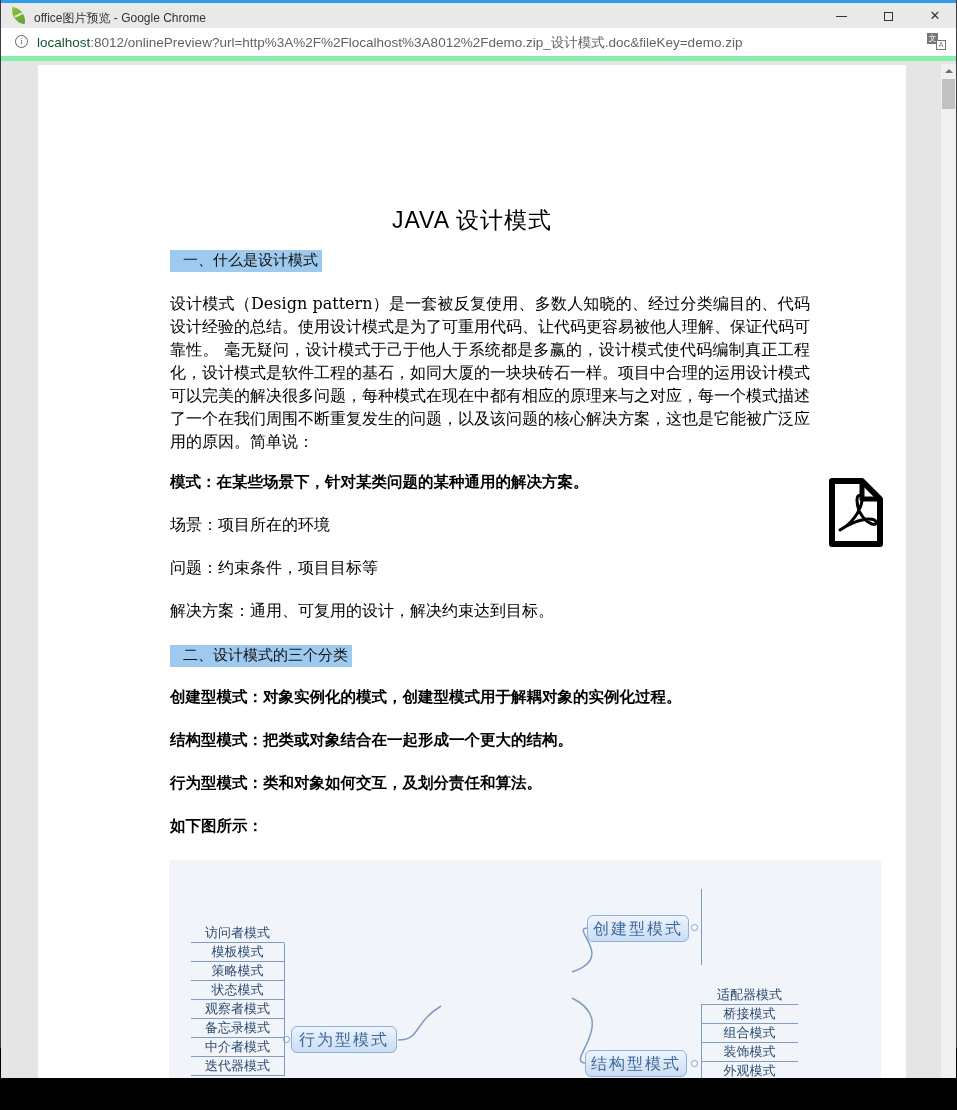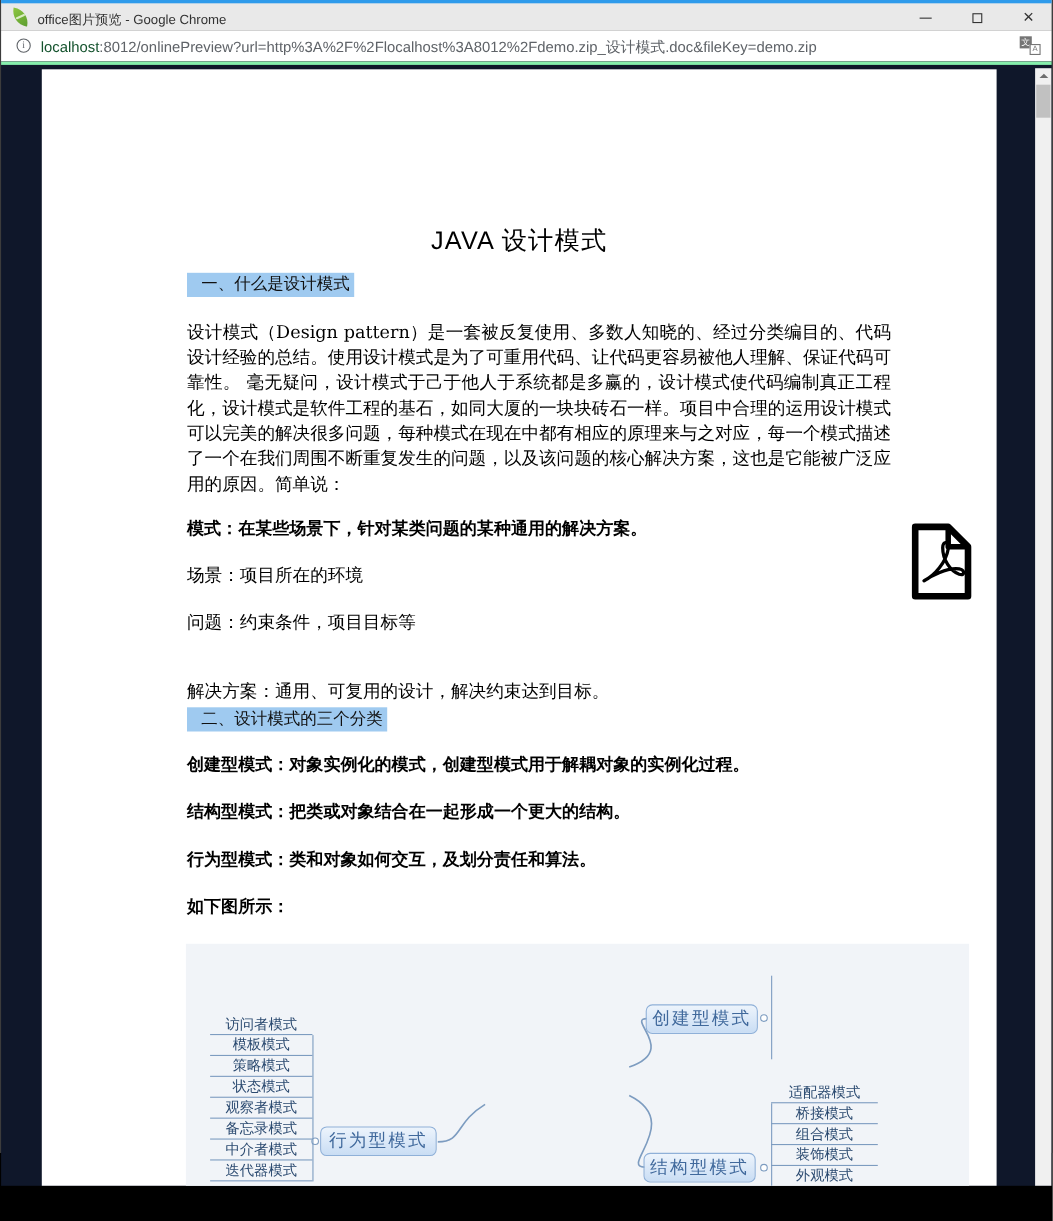--- a/index.html
+++ b/index.html
@@ -32,21 +32,21 @@
               width:880px; overflow:hidden; }
   .url-host { color:#14532d; }
   .tr-icon { position:absolute; left:926px; top:5px; width:19px; height:17px; }
   .tr-back { position:absolute; left:0; top:0; width:11px; height:11px; background:#757575;
              color:#fff; font-size:8px; line-height:11px; text-align:center; }
   .tr-front{ position:absolute; right:0; bottom:0; width:10px; height:10px; background:#fff;
              border:1.5px solid #757575; color:#757575; font-size:7px; line-height:7px; text-align:center; }
 
   
   .content { position:absolute; left:0; top:56px; width:955px; height:1022px;
-             background:#0f172a; border-top:3px solid #86efac; overflow:hidden; }
+             background:#e5e5e5; border-top:5px solid #86efac; overflow:hidden; }
   .page { position:absolute; left:37px; top:4px; width:868px; height:1100px; background:#fff; }
 
   .scrollbar { position:absolute; left:940px; top:3px; width:15px; height:1019px; background:#f0f0f0; }
   .sb-up { position:absolute; left:0; top:0; width:15px; height:14px; }
   .sb-up::after{ content:""; position:absolute; left:4px; top:5px;
                  border-left:4px solid transparent; border-right:4px solid transparent;
                  border-bottom:4px solid #6e6e6e; }
   .sb-thumb { position:absolute; left:1px; top:15px; width:13px; height:30px; background:#c1c1c1; }
 
   
@@ -55,21 +55,21 @@
   .h-block { position:absolute; left:132px; font-size:15px; color:#111;
              background:#9fcaf0; padding:1px 4px 2px 13px; }
   .h1 { top:185px; } .h2 { top:580px; }
   .para { position:absolute; left:132px; width:640px; font-size:16px; line-height:23px;
           color:#000; text-align:justify; font-family:"DejaVu Serif","Liberation Serif",serif; }
   .p1 { top:227px; }
   .line { position:absolute; left:132px; font-size:16px; color:#000;
           font-family:"DejaVu Serif","Liberation Serif",serif; }
   .bold { position:absolute; left:132px; font-size:15.5px; color:#000; font-weight:700;
           font-family:"Liberation Sans",sans-serif; }
-  .b-pattern { top:407px; } .l-scene { top:450px; } .l-problem { top:493px; } .l-solution { top:536px;margin-top:20px; }
+  .b-pattern { top:407px; } .l-scene { top:450px; } .l-problem { top:493px; } .l-solution { top:536px; }
   .b-creational { top:622px; } .b-structural { top:665px; } .b-behavioral { top:708px; }
   .b-figure { top:751px; }
 
   .pdf-float { position:absolute; left:785px; top:409px; width:66px; height:77px; cursor:pointer; }
 
   
   .mindmap { position:absolute; left:131px; top:795px; width:712px; height:290px;
              background:#f1f4f8; overflow:hidden; }
   .mm-svg { position:absolute; left:0; top:0; }
   .mm-center { position:absolute; left:263px; top:103px; width:145px; height:45px;

